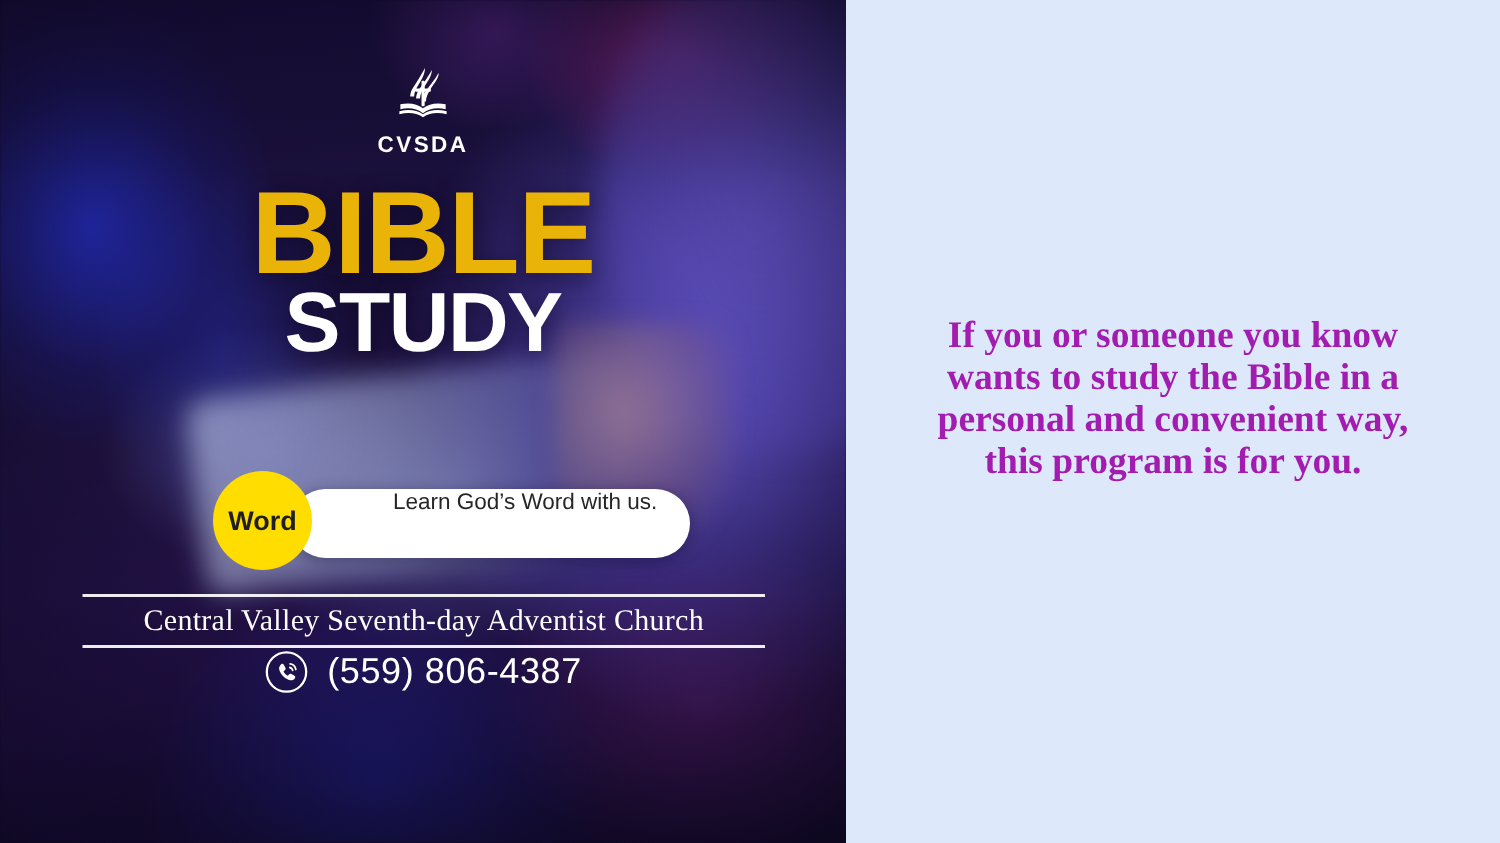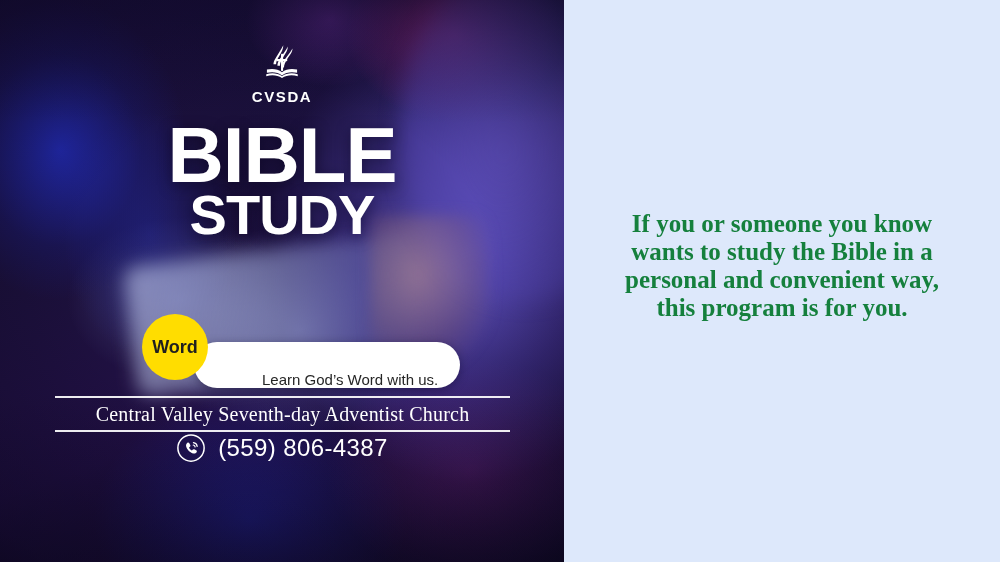--- a/index.html
+++ b/index.html
@@ -127,47 +127,47 @@
   }
   .headline .line {
     display: block;
     font-family: "Liberation Sans", sans-serif;
     font-weight: bold;
     font-size: 78px;
     letter-spacing: -1px;
     text-shadow: 0 3px 14px rgba(10,5,30,0.55);
   }
   .headline .line1 {
-    color: #ffffff;
+    color: #eab308;
   }
   .headline .line2 {
     color: #ffffff;
     font-size: 56px;
     margin-top: 2px;
   }
 
   
   .badge-row {
     position: absolute;
     top: 320px;
     left: 142px;
     height: 58px;
     display: flex;
     align-items: center;
   }
   .pill {
     position: absolute;
     left: 52px;
-    top: 22px;
+    top: 6px;
     height: 46px;
     min-width: 233px;
     background: #ffffff;
     border-radius: 23px;
     display: flex;
-    align-items: flex-end;
+    align-items: flex-start;
     box-shadow: 0 2px 10px rgba(10,5,30,0.35);
   }
   .pill-text {
     margin-left: 68px;
     margin-right: 22px;
     color: #262626;
     font-family: "Liberation Sans", sans-serif;
     font-size: 15px;
     white-space: nowrap;
   }
@@ -240,21 +240,21 @@
     flex-direction: column;
     align-items: center;
     justify-content: center;
     padding: 0 28px;
     box-sizing: border-box;
   }
   .info-inner { width: 100%; max-width: 340px; }
   .info-para {
     font-family: "Liberation Serif", serif;
     font-weight: bold;
-    color: #15803d;
+    color: #a21caf;
     font-size: 25px;
     line-height: 1.12;
     text-align: center;
     margin: 0;
   }
   .info-gap { height: 30px; }
 </style>
 </head>
 <body>
 

